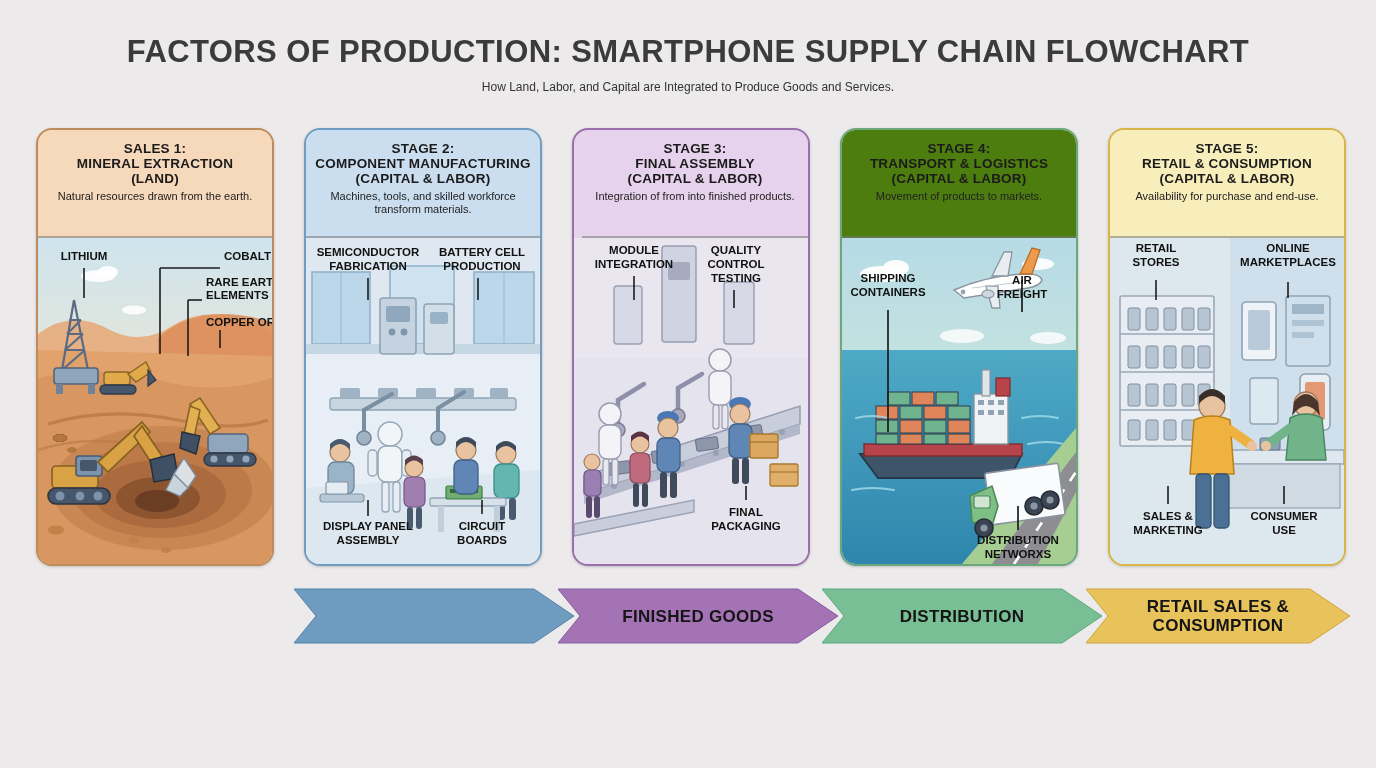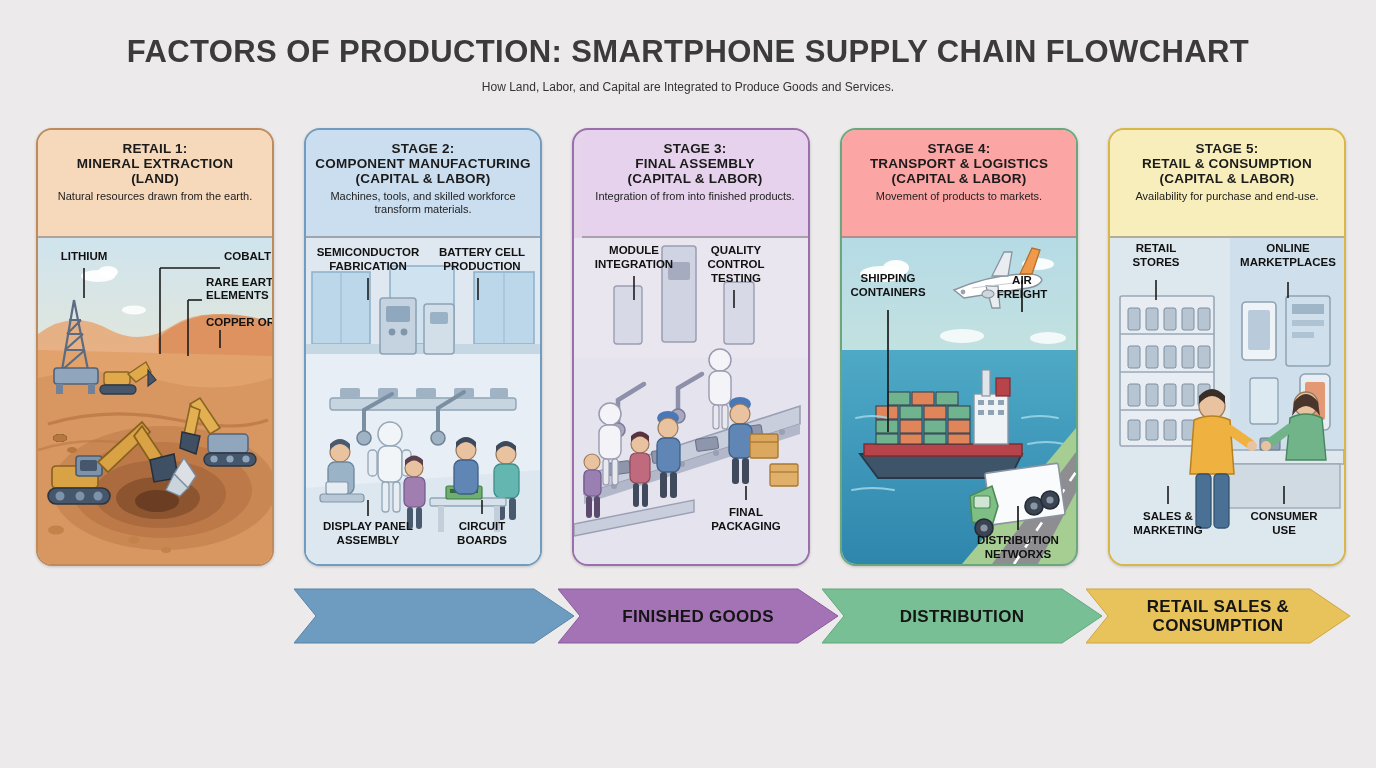--- a/index.html
+++ b/index.html
@@ -45,21 +45,21 @@
   .art svg{display:block;width:234px;height:326px;}
 
   
   .c1{background:#f5d9bd;border-color:#c08b5c;}
   .c1 .hdr{background:#f6d8ba;}
   .c2{background:#cfe0ee;border-color:#6f9cc0;}
   .c2 .hdr{background:#cadef0;}
   .c3{background:#e6d4ea;border-color:#9b6fae;padding-left:8px;}
   .c3 .hdr{background:#e6d2ec;}
   .c4{background:#cfe8d2;border-color:#6aa87b;}
-  .c4 .hdr{background:#fca5a5;}
+  .c4 .hdr{background:#4d7c0f;}
   .c5{background:#f8eebc;border-color:#d9b648;}
   .c5 .hdr{background:#f8eebb;}
 
   
   .lbl{font-family:"Liberation Sans", sans-serif;font-weight:bold;fill:#111;}
 
   
   .arrows{position:absolute;top:583px;left:30px;width:1320px;height:66px;}
   .arrow{position:absolute;top:0;height:66px;display:flex;align-items:center;justify-content:center;}
   .arrow svg{position:absolute;left:0;top:0;}
@@ -75,21 +75,21 @@
 
 <div class="page">
 
   <div class="title">FACTORS OF PRODUCTION: SMARTPHONE SUPPLY CHAIN FLOWCHART</div>
   <div class="subtitle">How Land, Labor, and Capital are Integrated to Produce Goods and Services.</div>
 
   <div class="stages">
 
     <div class="card c1" style="left:0px;">
       <div class="hdr">
-        <div class="st">RETAIL 1:</div>
+        <div class="st">SALES 1:</div>
         <div class="nm">MINERAL EXTRACTION</div>
         <div class="fac">(LAND)</div>
         <div class="desc">Natural resources drawn from the earth.</div>
       </div>
       <div class="art">
         <svg viewBox="0 0 234 326">
           <defs>
             <linearGradient id="sky1" x1="0" y1="0" x2="0" y2="1">
               <stop offset="0%" stop-color="#cfe4ee"></stop>
                 <stop offset="60%" stop-color="#eee7cf"></stop>

